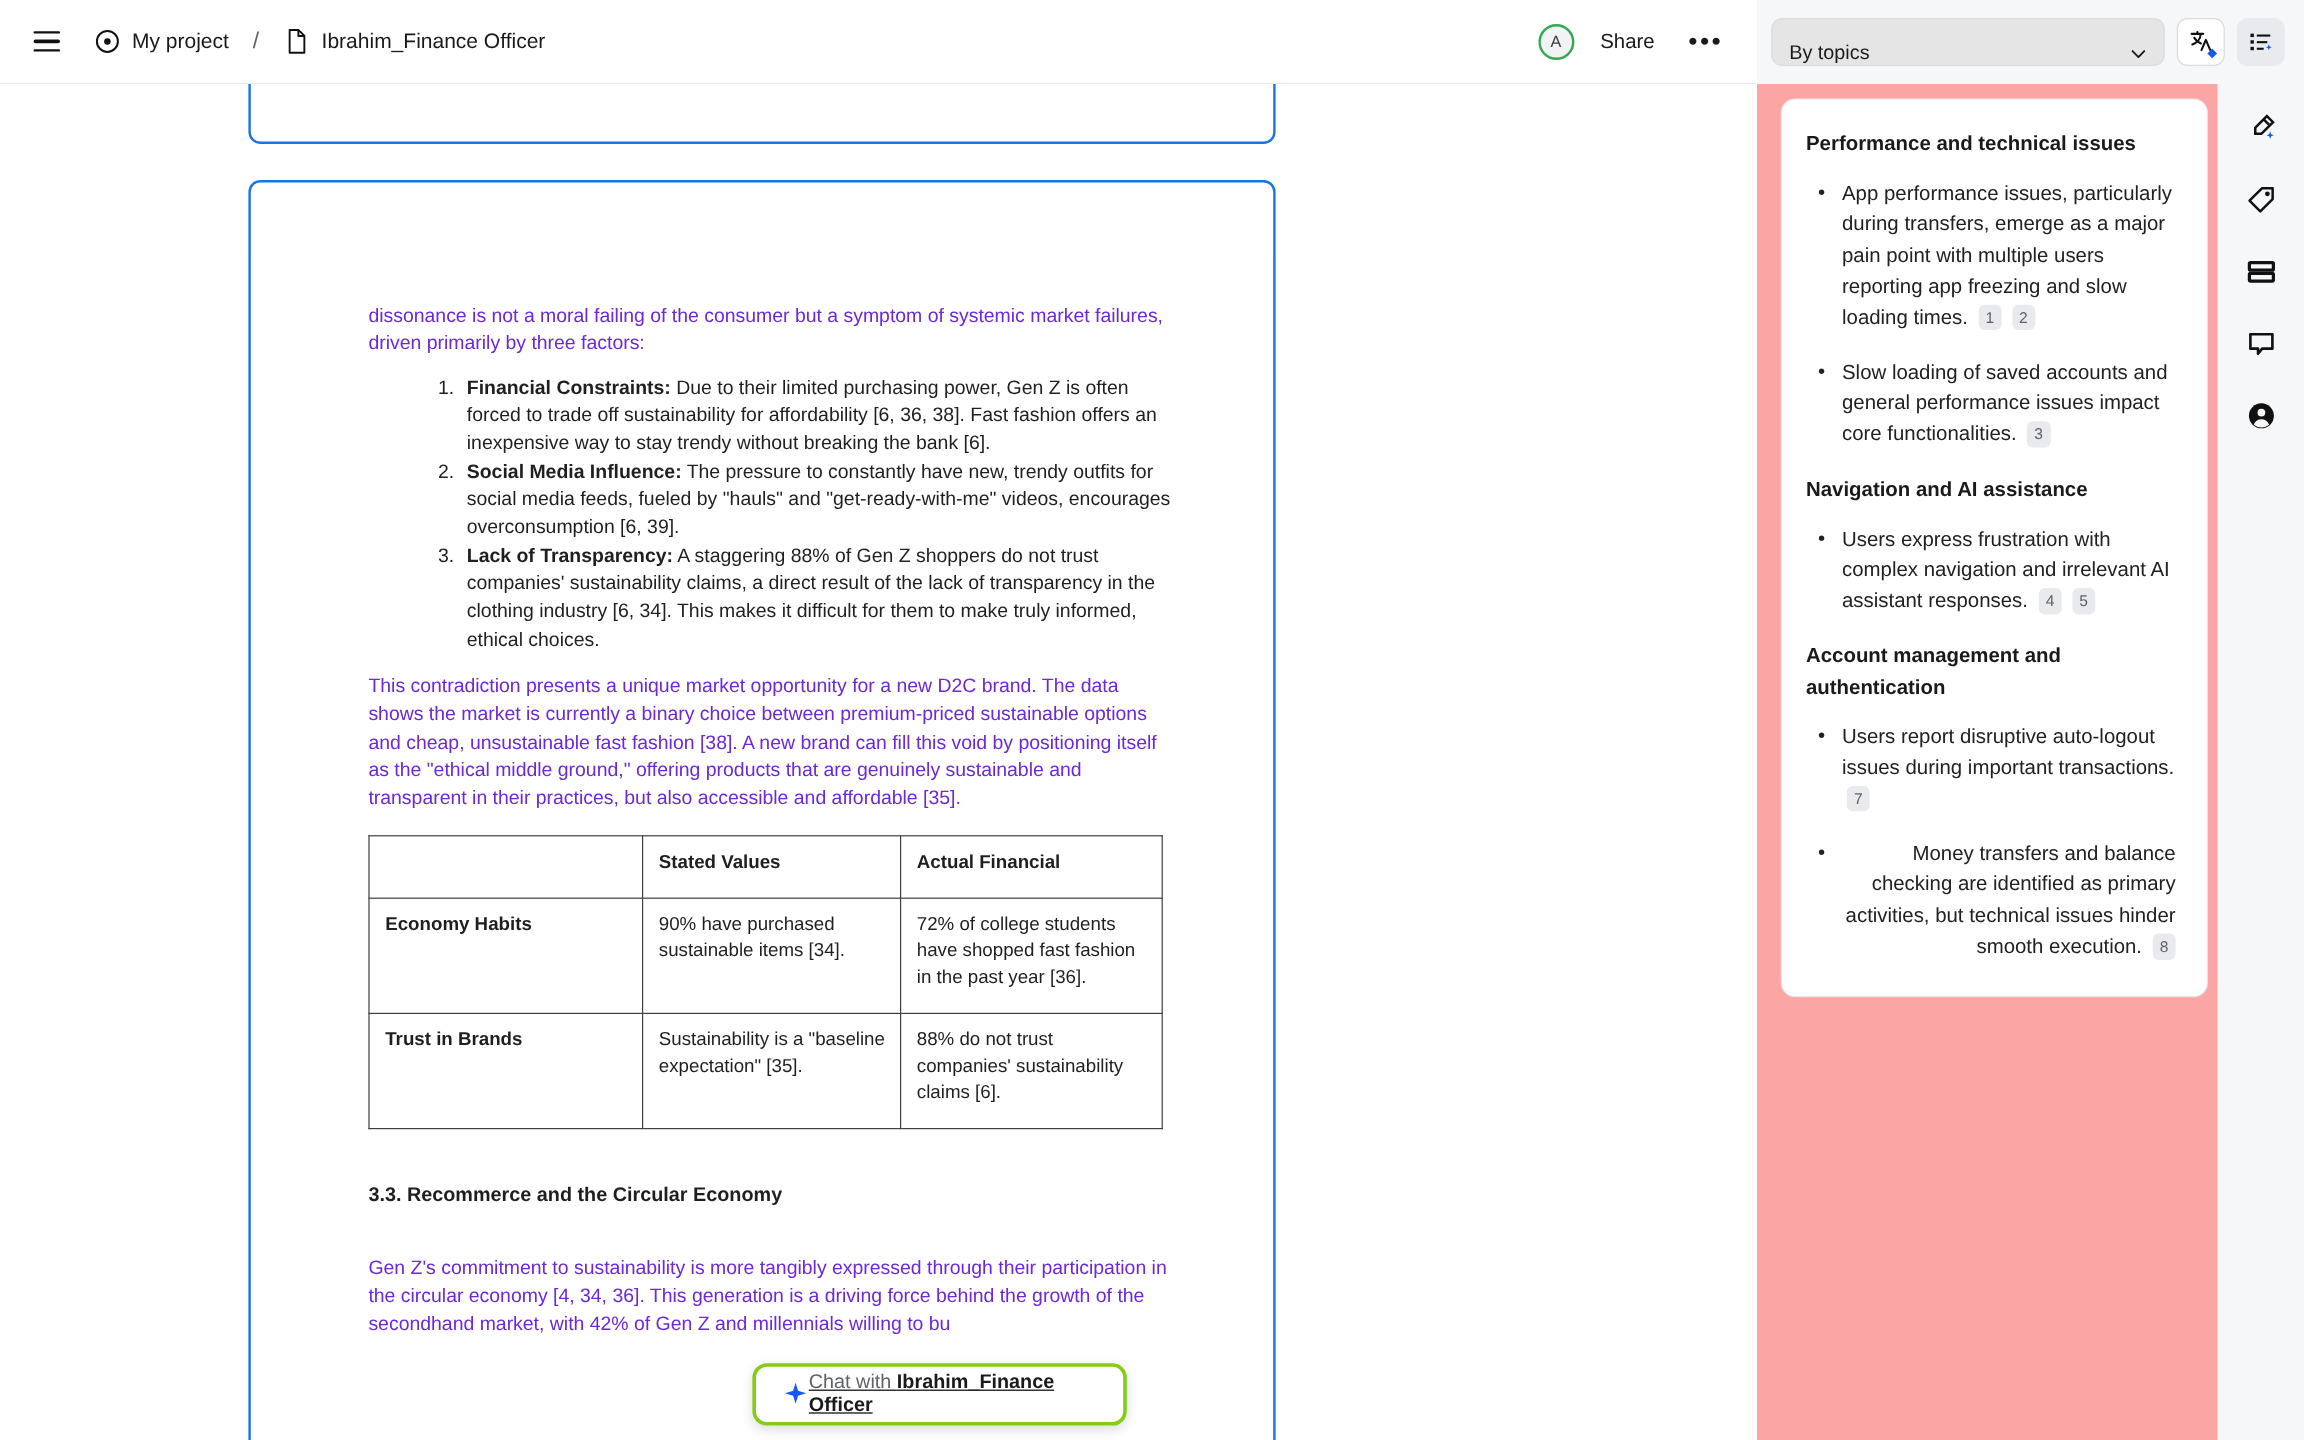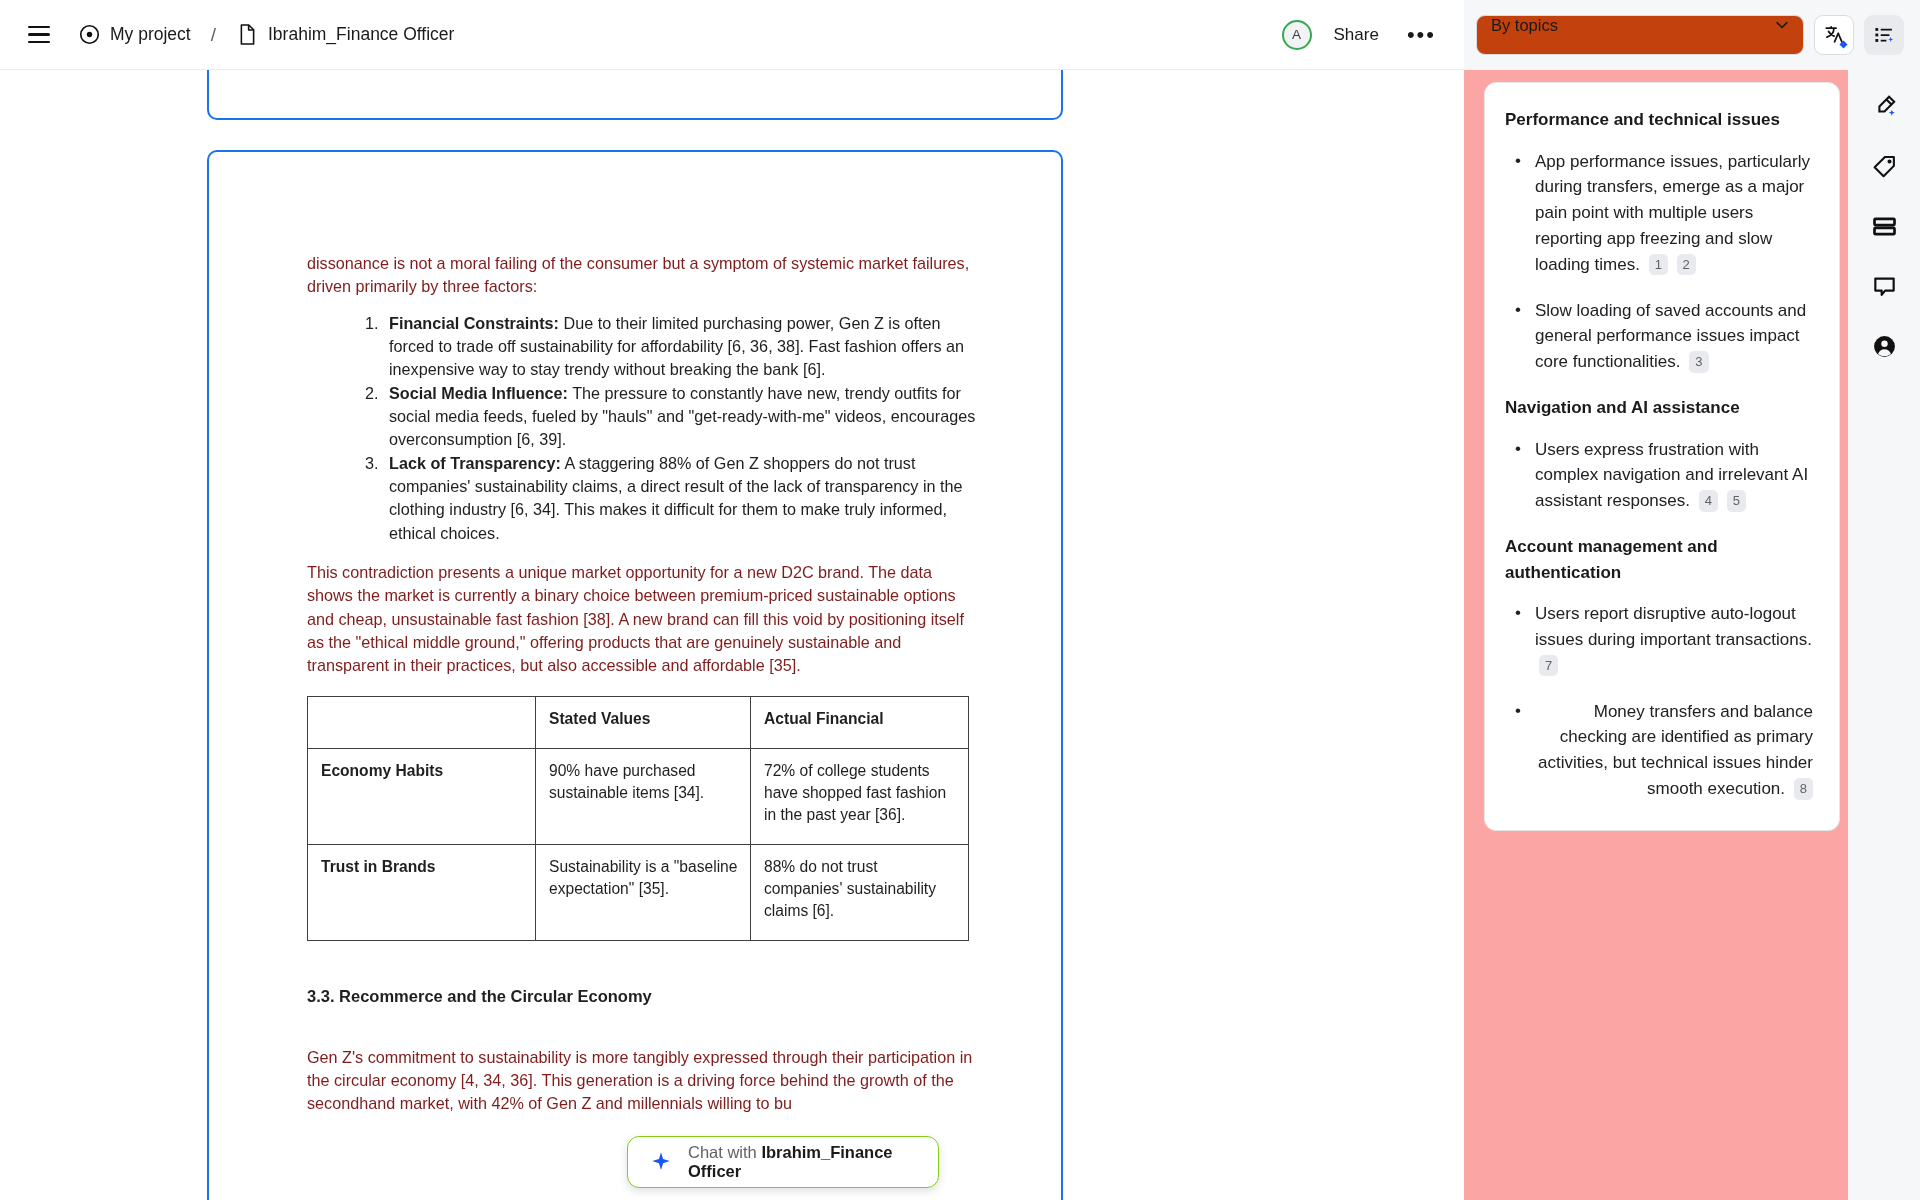--- a/index.html
+++ b/index.html
@@ -39,23 +39,23 @@
 
   
   .panel-header {
     position:absolute; top:0; left:1464px;
     width:456px; height:70px;
     background:#f6f7f8;
     display:flex; align-items:center; gap:10px;
     padding: 0 16px 0 12px;
   }
   .select {
-    flex:1; height:40px; background:#c2410c;
+    flex:1; height:40px; background:#e5e5e5;
     border:1px solid #dadce0; border-radius:9px;
-    display:flex; align-items:flex-start; justify-content:space-between;
+    display:flex; align-items:flex-end; justify-content:space-between;
     padding: 0 12px 0 14px; cursor:pointer;
   }
   .select-label { font-size:16.5px; color:#1a1a1a; }
   .icon-btn-sq {
     width:40px; height:40px; border-radius:9px;
     background:#fff; border:1px solid #dadce0;
     display:flex; align-items:center; justify-content:center; cursor:pointer;
     position:relative; flex:none;
   }
   .icon-btn-plain {
@@ -114,21 +114,21 @@
   }
   .page {
     position:absolute; left:207px; width:856px;
     border:2px solid #1a73e8; border-radius:10px;
     background:#fff;
   }
   .page-top { top:-60px; height:110px; }
   .page-main { top:80px; height:1060px; padding: 100px 80px 0 98px; }
 
   .doc-p {
-    font-size:16.2px; line-height:1.44; color:#7f1d1d; margin-bottom:13px;
+    font-size:16.2px; line-height:1.44; color:#6d28d9; margin-bottom:13px;
   }
   ol.doc-ol { margin: 0 0 16px 0; padding-left: 36px; }
   ol.doc-ol li {
     font-size:16.2px; line-height:1.44; color:#1f1f1f; margin-bottom:0px;
     padding-left: 6px;
     margin-left: 40px;
   }
   ol.doc-ol li b { font-weight:bold; }
 
   table.doc-table {
@@ -145,24 +145,24 @@
   .col1 { width:228px; } .col2 { width:215px; } .col3 { width:218px; }
   .r-head td, .r-head th { height:52px; }
   .r-body td { height:96px; }
 
   .doc-h3 { font-size:16.5px; font-weight:bold; color:#1f1f1f; margin: 46px 0 40px 0; }
 
   
   .chat-pill {
     position:absolute; left:627px; bottom:12px;
     width:312px; height:52px;
-    background:#fff; border:1px solid #84cc16; border-radius:12px;
+    background:#fff; border:3px solid #84cc16; border-radius:12px;
     box-shadow: 0 3px 10px rgba(0,0,0,0.13);
-    display:flex; align-items:center; gap:16px;
-    padding: 0 18px 0 22px; cursor:pointer; z-index:5;
+    display:flex; align-items:center; 
+    padding: 0 18px 0 22px; cursor:pointer; z-index:5;text-decoration:underline;
   }
   .chat-text { font-size:16.5px; color:#5f6368; }
   .chat-text b { color:#1a1a1a; font-weight:bold; }
   svg { display:block; }
 </style>
 </head>
 <body>
 
 <div class="topbar">
   <div class="hamburger">

